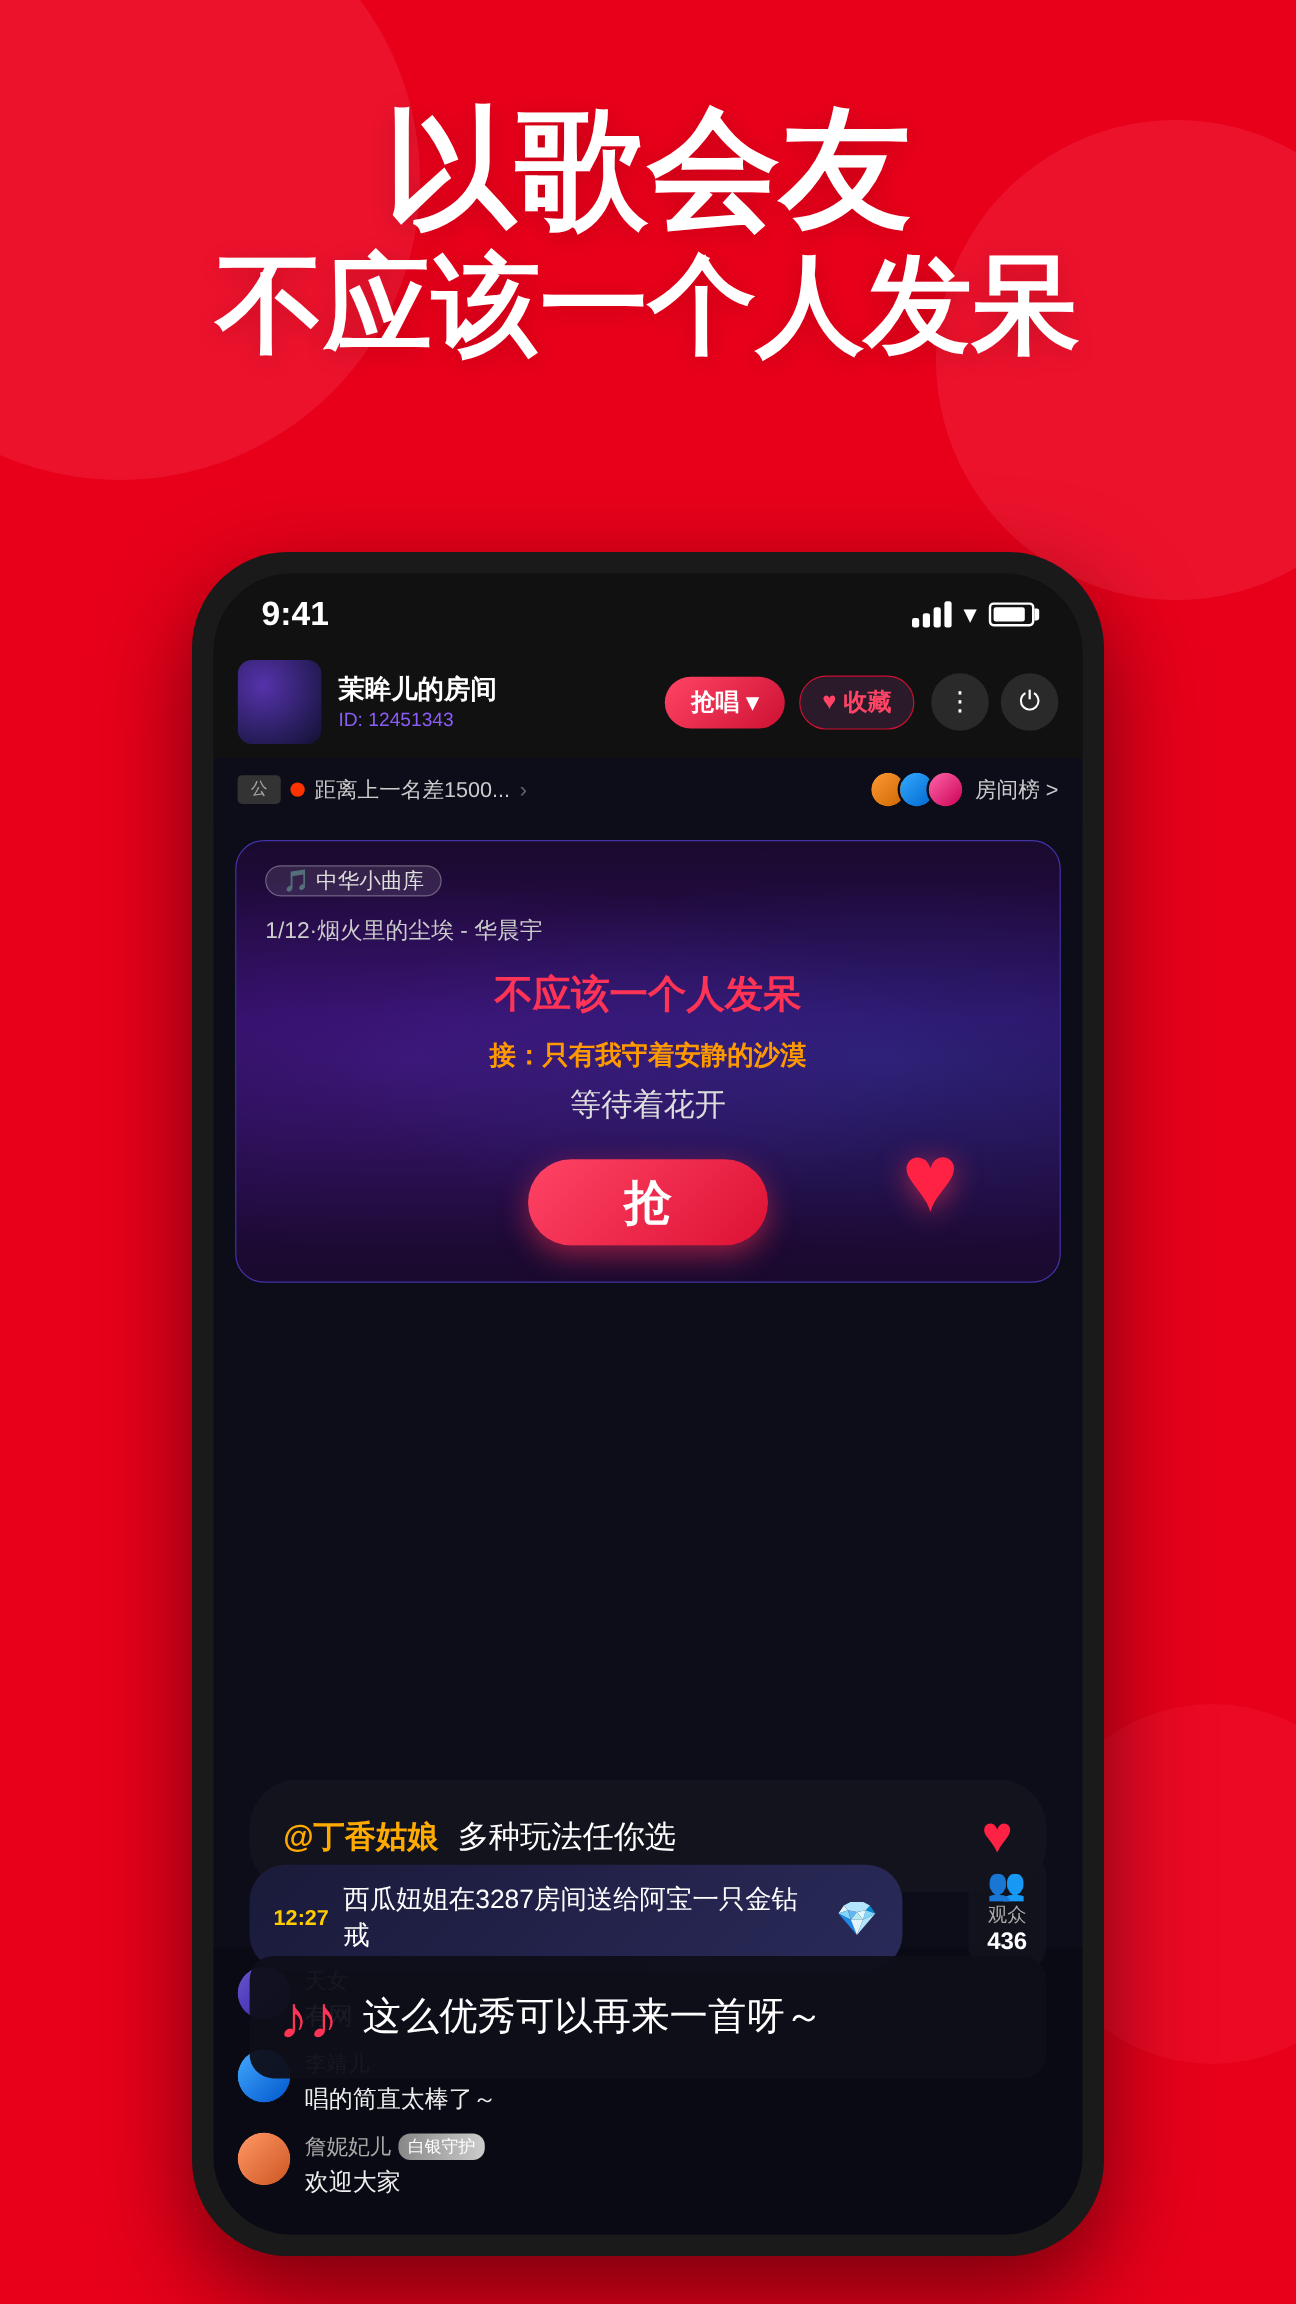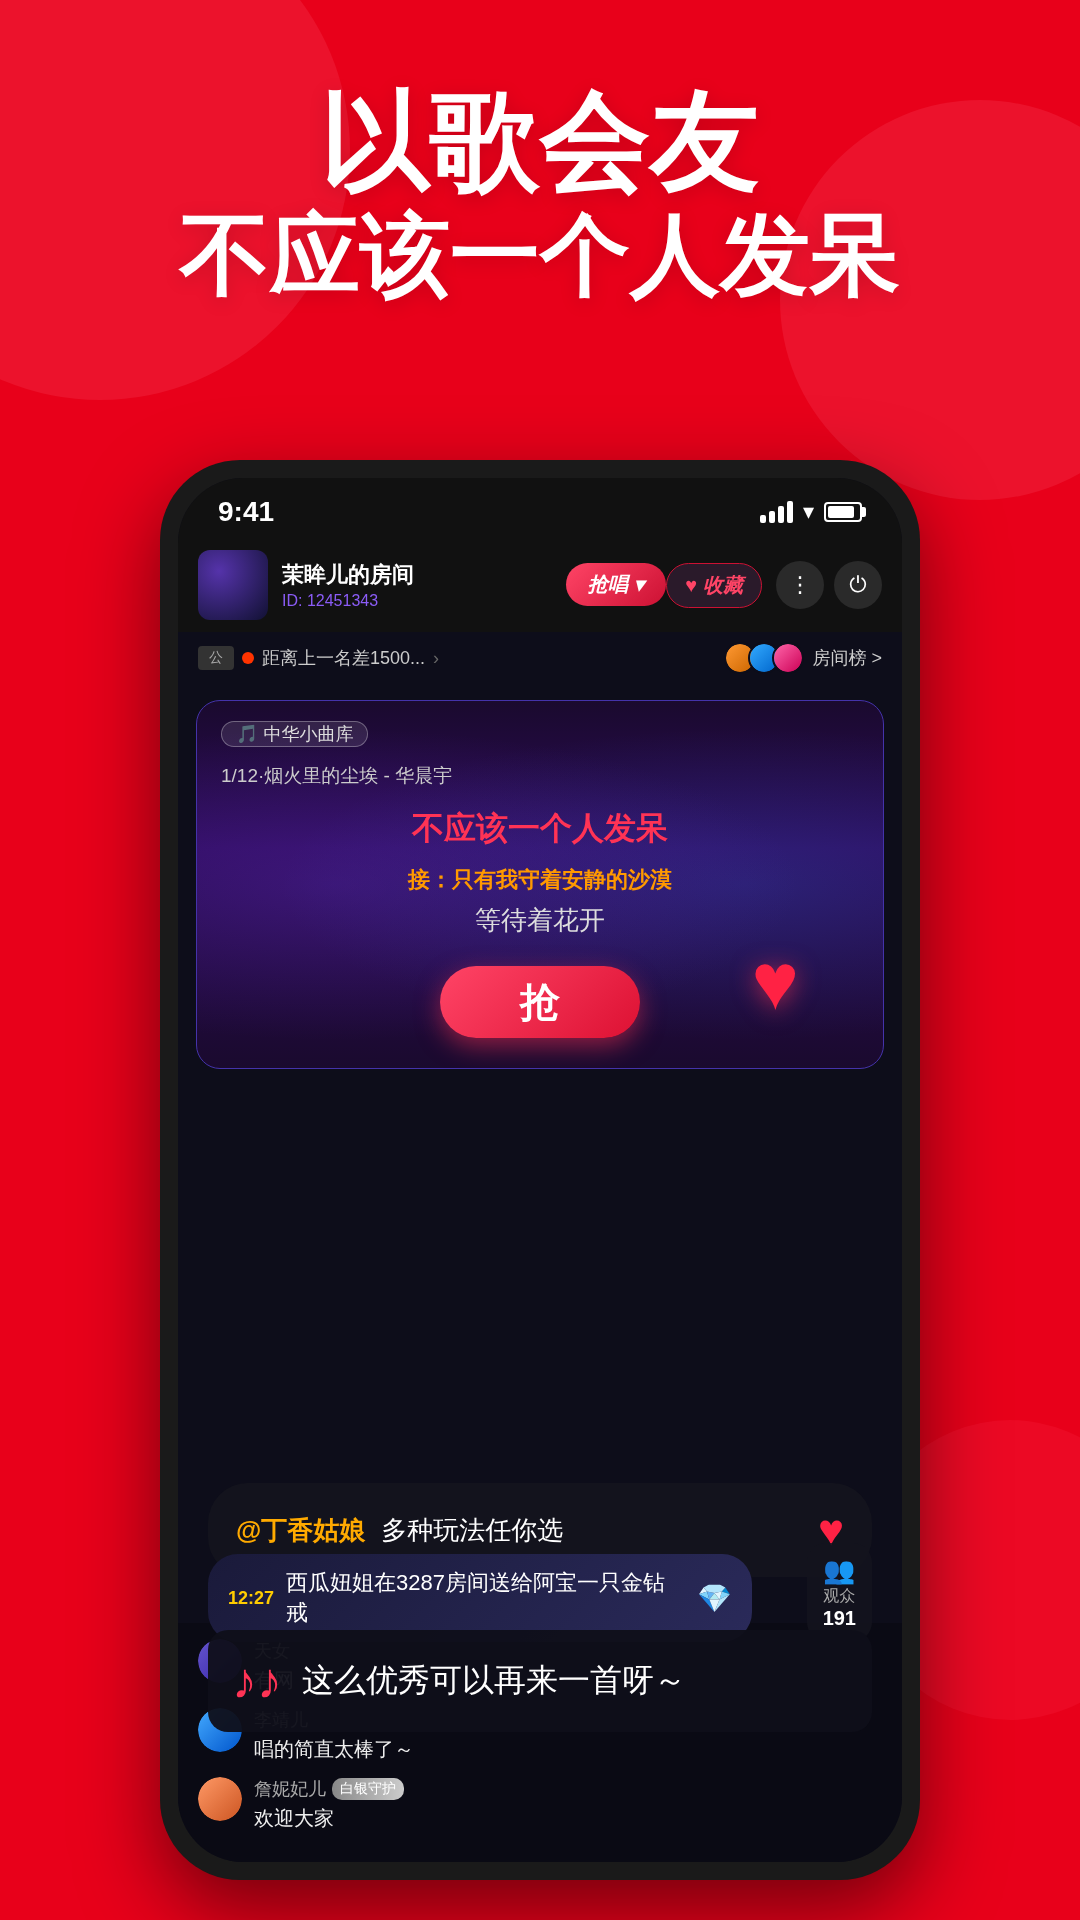--- a/index.html
+++ b/index.html
@@ -185,22 +185,22 @@
       color: #fff;
       font-weight: 600;
     }
     .room-id {
       font-size: 16px;
       color: #8b5cf6;
       margin-top: 2px;
     }
     .room-btns {
       display: flex;
-      align-items: flex-start;
-      font-style: italic;
+      gap: 12px;
+      align-items: center;
     }
     .btn-qiang {
       background: linear-gradient(135deg, #ff4466, #cc1133);
       color: #fff;
       font-size: 20px;
       padding: 8px 22px;
       border-radius: 30px;
       font-weight: 700;
       display: flex;
       align-items: center;
@@ -655,21 +655,21 @@
 
     <div class="gift-notif">
       <span class="gift-time">12:27</span>
       <span class="gift-text">西瓜妞姐在3287房间送给阿宝一只金钻戒</span>
       <span class="gift-icon">💎</span>
     </div>
 
     <div class="audience-count">
       <div class="audience-icon">👥</div>
       <div style="font-size:16px;color:#aaa;">观众</div>
-      <div class="audience-num">191</div>
+      <div class="audience-num">436</div>
     </div>
 
     <div class="music-popup">
       <span class="music-note-icon">♪♪</span>
       <span class="music-popup-text">这么优秀可以再来一首呀～</span>
     </div>
 
     <div class="chat-list">
       <div class="chat-item">
         <div class="chat-avatar">

